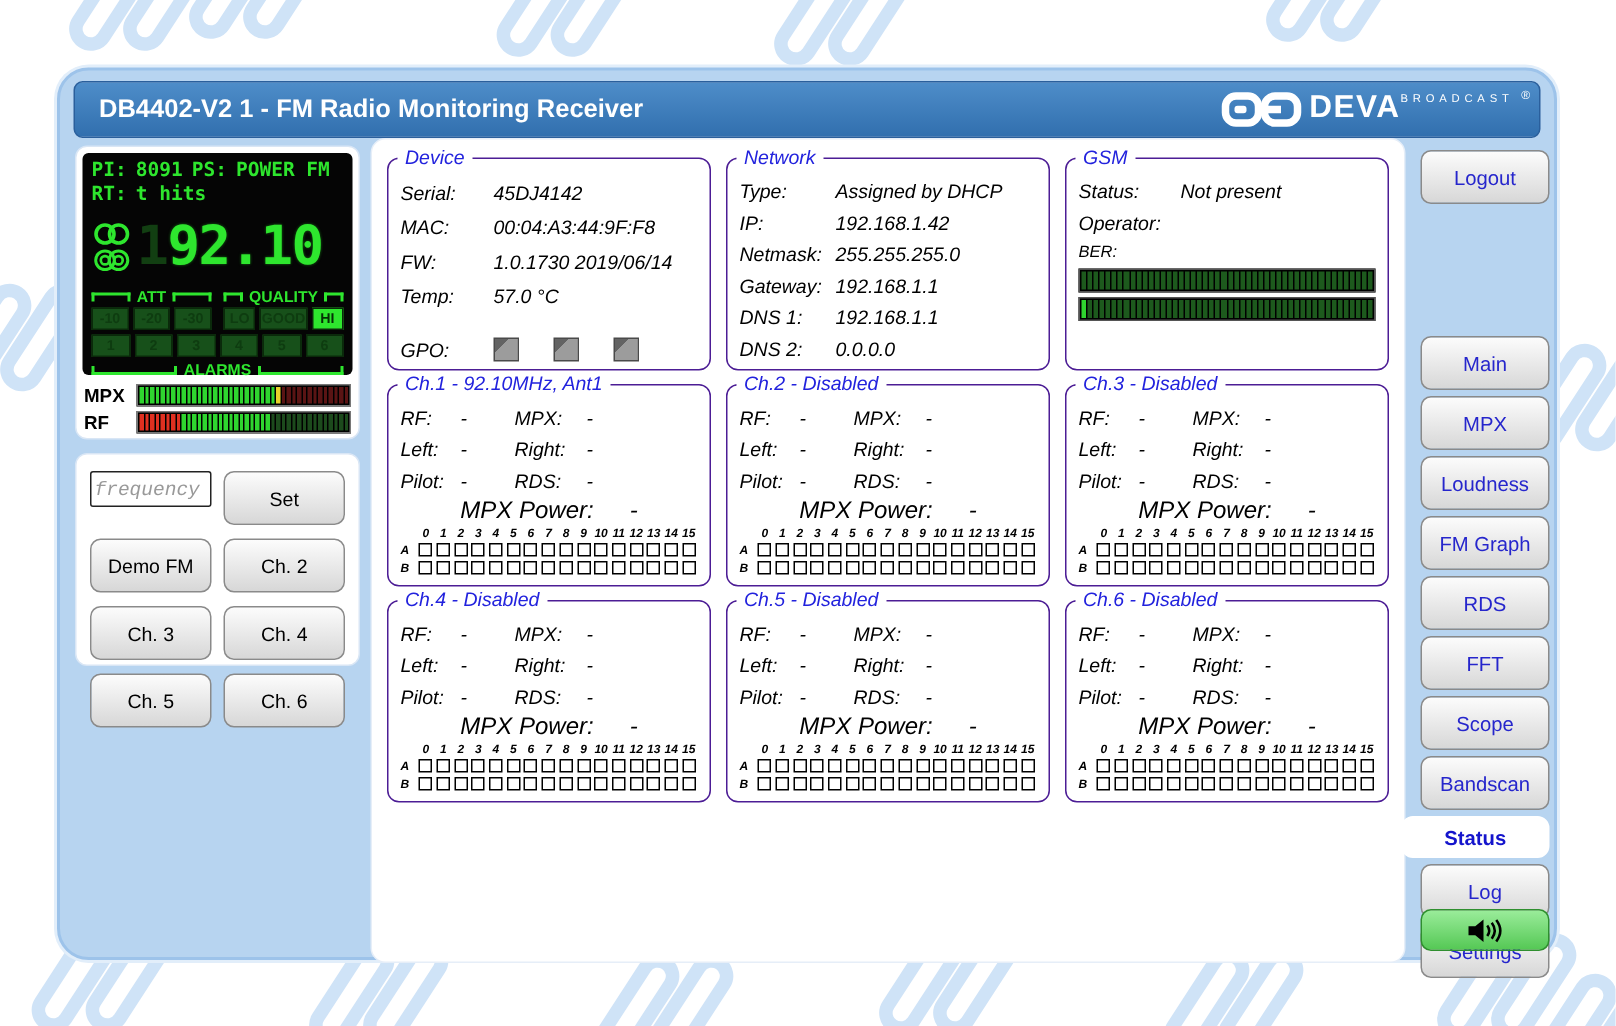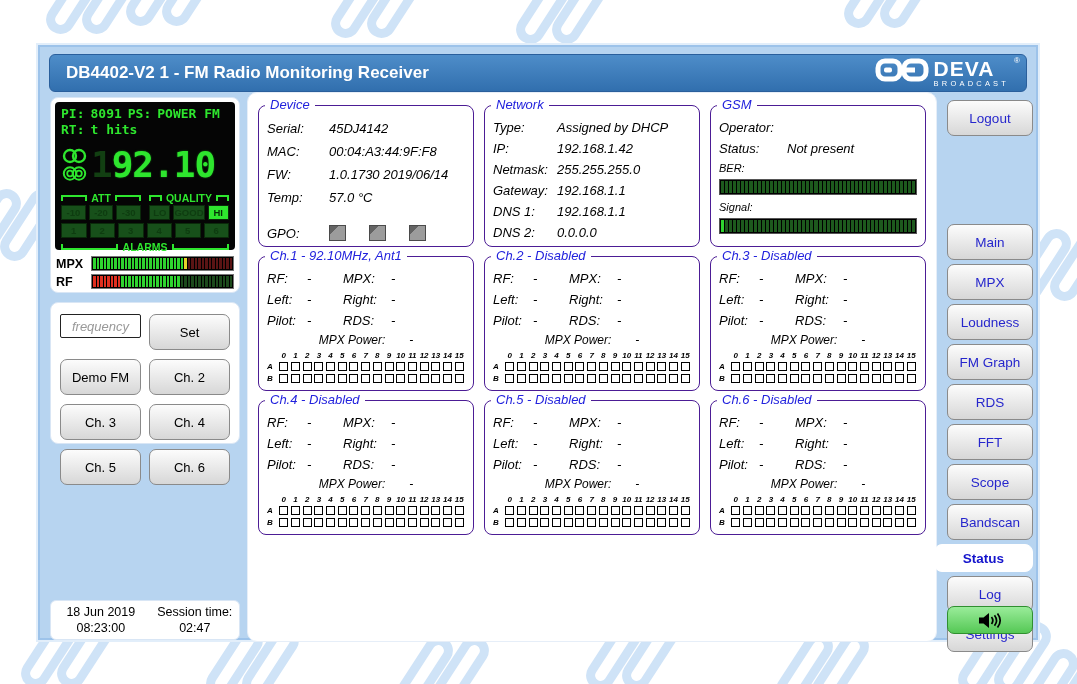--- a/index.html
+++ b/index.html
@@ -4,30 +4,30 @@
 <style>
   html,body{margin:0;padding:0;width:1077px;height:684px;overflow:hidden;
     background:#fff;font-family:"Liberation Sans",sans-serif;position:relative;}
   
   #watermarks{position:absolute;inset:0;z-index:0;}
   .wm{position:absolute;display:flex;gap:7px;}
   .wm-bar{display:block;width:11px;height:62px;border:9px solid #cfe3f7;
     border-radius:16px;background:#fff;transform:rotate(33deg);}
   
   .app{position:absolute;left:38px;top:45px;width:1000px;height:595px;z-index:2;
-    background:#b7d4f0;border:2px solid #9dc3ea;border-radius:0;
+    background:#b7d4f0;border:2px solid #9dc3ea;border-radius:21px;
     box-shadow:0 0 0 2px #e2eefa;box-sizing:border-box;}
   
   .hdr{position:absolute;left:9px;top:7px;width:978px;height:38px;border-radius:6px;
     background:linear-gradient(#4e8dc9,#316fae);border:1px solid #2a5f9c;
     display:flex;align-items:center;justify-content:space-between;
     padding:0 6px 0 16px;box-sizing:border-box;}
   .hdr-title{color:#fff;font-size:17px;font-weight:bold;}
   .logo{display:flex;align-items:flex-start;gap:5px;color:#fff;}
-  .logo-text{display:flex;flex-direction:column;line-height:1;}
+  .logo-text{display:flex;flex-direction:row;line-height:1;}
   .logo-name{font-size:21px;font-weight:bold;letter-spacing:1px;}
   .logo-sub{font-size:7.5px;letter-spacing:3.2px;margin-top:1px;text-align:right;}
   .logo-reg{font-size:8px;margin-top:-2px;}
   
   .lcd-panel{position:absolute;left:10px;top:50px;width:190px;height:196px;
     background:#fff;border:1px solid #d9e6f5;border-radius:8px;padding:4px;box-sizing:border-box;}
   .lcd{background:#050505;border-radius:4px;height:148px;padding:4px 6px;box-sizing:border-box;color:#2ee62e;}
   .lcd-line{display:flex;gap:6px;font-family:"DejaVu Sans Mono",monospace;
     font-size:13px;font-weight:bold;line-height:16px;white-space:nowrap;}
   .lcd-main{display:flex;align-items:center;height:54px;}
@@ -50,22 +50,22 @@
     border-left:2px solid #2ee62e;border-right:2px solid #2ee62e;}
   #meters{padding:6px 1px 0 1px;}
   .meter-row{display:flex;align-items:center;margin-bottom:3px;}
   .meter-label{width:35px;font-size:12.5px;font-weight:bold;color:#000;}
   .meter-bar{flex:1;display:flex;gap:1px;background:#000;padding:1px;height:11px;border:1px solid #777;}
   .seg{flex:1;}
   
   .tuner{position:absolute;left:10px;top:255px;width:190px;height:142px;background:#fff;
     border:1px solid #d9e6f5;border-radius:8px;padding:11px 9px;box-sizing:border-box;
     display:grid;grid-template-columns:1fr 1fr;gap:9px 8px;align-content:start;}
-  .freq-input{border:1px solid #222;border-radius:2px;text-align:center;font-size:13px;
-    height:24px;box-sizing:border-box;width:100%;font-family:Liberation Sans, sans-serif;}
+  .freq-input{border:1px solid #222;border-radius:2px;text-align:left;font-size:13px;
+    height:24px;box-sizing:border-box;width:100%;font-family:Liberation Mono, monospace;}
   .freq-input::placeholder{color:#999;font-style:italic;}
   .btn{background:linear-gradient(#fcfcfc,#d7d7d7);border:1px solid #8a8a8a;border-radius:7px;
     height:36px;font-size:13px;color:#000;display:flex;align-items:center;justify-content:center;
     cursor:pointer;box-sizing:border-box;font-family:"Liberation Sans",sans-serif;}
   
   .session{position:absolute;left:10px;top:553px;width:190px;height:40px;background:#fff;
     border:1px solid #d9e6f5;border-radius:6px;display:grid;grid-template-columns:53% 47%;
     font-size:12.5px;text-align:center;align-content:center;line-height:16px;box-sizing:border-box;}
   
   .main{position:absolute;left:207px;top:45px;width:690px;height:550px;background:#fff;
@@ -83,21 +83,21 @@
   .gpo-row .lbl{width:62px;}
   #gpo-squares{display:flex;gap:23px;}
   .gpo-sq{width:15px;height:14px;border:1px solid #4a4a4a;
     background:linear-gradient(135deg,#636363 0 30%,#9c9c9c 30%);}
   .gsm-row{display:grid;grid-template-columns:68px 1fr;font-size:13px;line-height:21px;}
   .gsm-lbl{font-size:11px;line-height:19px;}
   .gsm-bar{height:12px;background:#000;border:1px solid #555;display:flex;gap:1px;
     padding:1px;margin:1px 0 3px 0;}
   
   .ch-grid4{display:grid;grid-template-columns:40px 36px 48px 1fr;font-size:13px;line-height:21px;}
-  .mpx-row{display:flex;justify-content:center;gap:24px;font-size:12px;line-height:19px;}
+  .mpx-row{display:flex;justify-content:center;gap:24px;font-size:16px;line-height:19px;}
   .box-grid{display:grid;grid-template-columns:11px repeat(16,1fr);align-items:center;
     font-size:8px;line-height:10px;text-align:center;margin-top:1px;}
   .num{font-weight:bold;}
   .rowlbl{font-weight:bold;text-align:left;}
   .bx{display:block;width:7px;height:7px;border:1px solid #000;margin:1px auto 2px auto;background:#fff;}
   
   .sidebar{position:absolute;left:902px;top:50px;width:96px;height:545px;}
   .logout{position:absolute;top:3px;left:5px;width:86px;}
   .nav-col{position:absolute;top:127px;left:5px;width:86px;display:flex;flex-direction:column;gap:4px;}
   .nav-btn{color:#2626cc;font-size:13.5px;}
@@ -351,26 +351,20 @@
     <input class="freq-input" placeholder="frequency" style="">
     <button class="btn">Set</button>
   <button class="btn">Demo FM</button>
       <button class="btn">Ch. 2</button>
       <button class="btn">Ch. 3</button>
       <button class="btn">Ch. 4</button>
       <button class="btn">Ch. 5</button>
       <button class="btn">Ch. 6</button>
     </div>
 
-  <div class="session">
-    <span>18 Jun 2019</span>
-    <span>Session time:</span>
-    <span>08:23:00</span>
-    <span>02:47</span>
-  </div>
 
   <div class="main" id="main-grid">
     <section class="fs">
       <span class="fs-legend">Device</span>
       <div id="device-rows">
           <div class="info-row">
             <span class="lbl">Serial:</span>
             <span class="val">45DJ4142</span>
           </div>
           <div class="info-row">
@@ -420,27 +414,27 @@
           </div>
           <div class="info-row net-row">
             <span class="lbl">DNS 2:</span>
             <span class="val">0.0.0.0</span>
           </div>
         </div>
     </section>
     <section class="fs">
       <span class="fs-legend">GSM</span>
       <div class="gsm-row">
+        <span class="lbl">Status:</span>
+        <span class="val">Not present</span>
+      </div>
+      <div class="gsm-row">
         <span class="lbl">Operator:</span>
         <span class="val"></span>
       </div>
-      <div class="gsm-row">
-        <span class="lbl">Status:</span>
-        <span class="val">Not present</span>
-      </div>
       <div class="gsm-lbl">BER:</div>
       <div class="gsm-bar" id="ber-bar">
           <i class="seg" style="background: rgb(29, 90, 29);"></i>
           <i class="seg" style="background: rgb(29, 90, 29);"></i>
           <i class="seg" style="background: rgb(29, 90, 29);"></i>
           <i class="seg" style="background: rgb(29, 90, 29);"></i>
           <i class="seg" style="background: rgb(29, 90, 29);"></i>
           <i class="seg" style="background: rgb(29, 90, 29);"></i>
           <i class="seg" style="background: rgb(29, 90, 29);"></i>
           <i class="seg" style="background: rgb(29, 90, 29);"></i>
@@ -478,21 +472,20 @@
           <i class="seg" style="background: rgb(29, 90, 29);"></i>
           <i class="seg" style="background: rgb(29, 90, 29);"></i>
           <i class="seg" style="background: rgb(29, 90, 29);"></i>
           <i class="seg" style="background: rgb(29, 90, 29);"></i>
           <i class="seg" style="background: rgb(29, 90, 29);"></i>
           <i class="seg" style="background: rgb(29, 90, 29);"></i>
           <i class="seg" style="background: rgb(29, 90, 29);"></i>
           <i class="seg" style="background: rgb(29, 90, 29);"></i>
           <i class="seg" style="background: rgb(29, 90, 29);"></i>
         </div>
-      <div class="gsm-lbl">Signal:</div>
       <div class="gsm-bar" id="signal-bar">
           <i class="seg" style="background: rgb(47, 212, 47);"></i>
           <i class="seg" style="background: rgb(29, 90, 29);"></i>
           <i class="seg" style="background: rgb(29, 90, 29);"></i>
           <i class="seg" style="background: rgb(29, 90, 29);"></i>
           <i class="seg" style="background: rgb(29, 90, 29);"></i>
           <i class="seg" style="background: rgb(29, 90, 29);"></i>
           <i class="seg" style="background: rgb(29, 90, 29);"></i>
           <i class="seg" style="background: rgb(29, 90, 29);"></i>
           <i class="seg" style="background: rgb(29, 90, 29);"></i>

